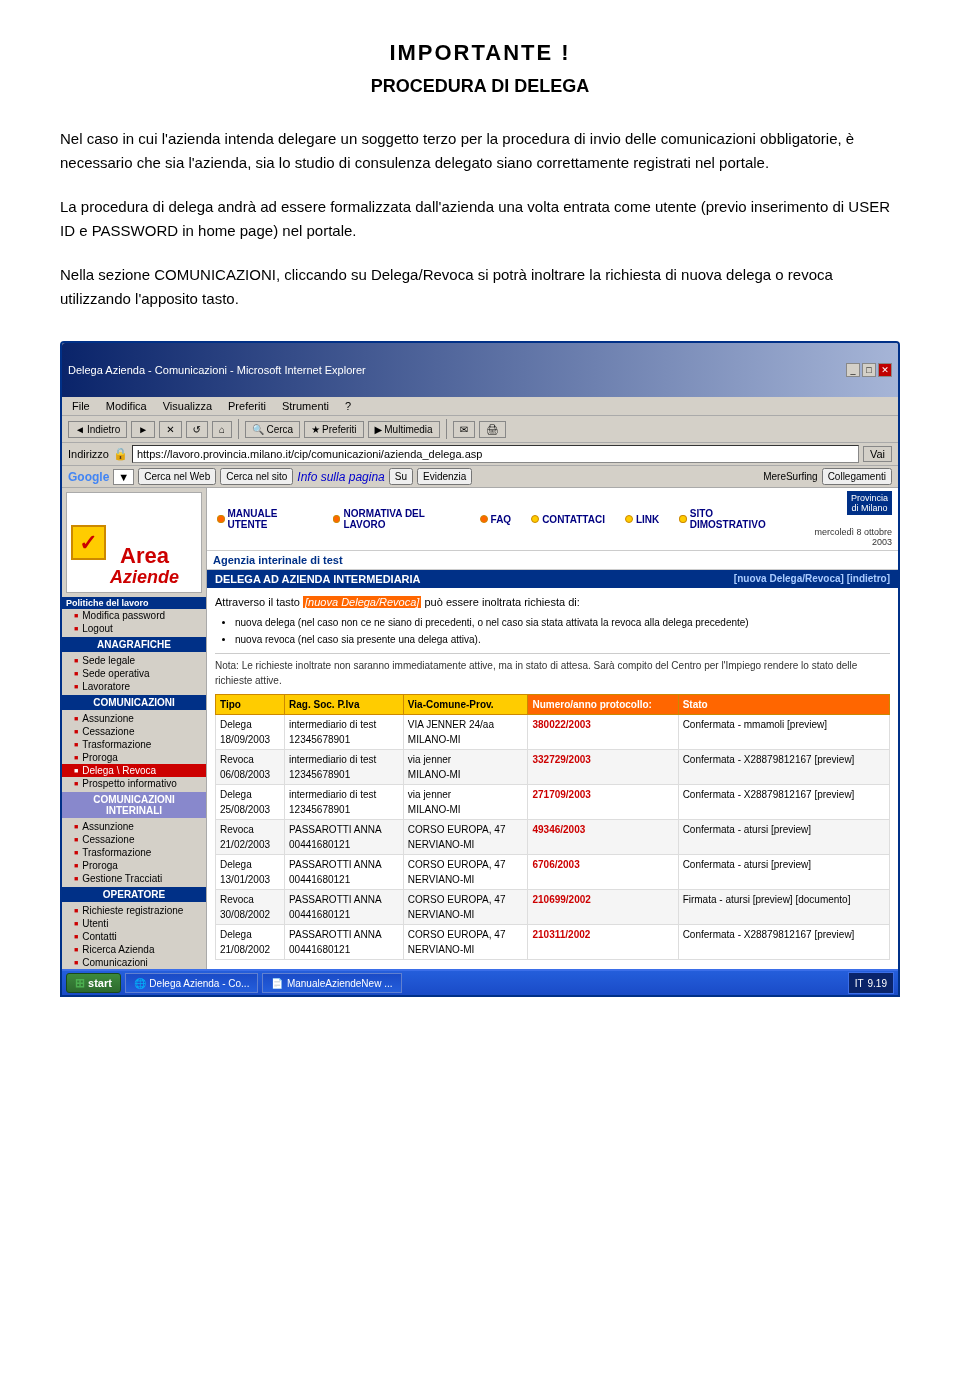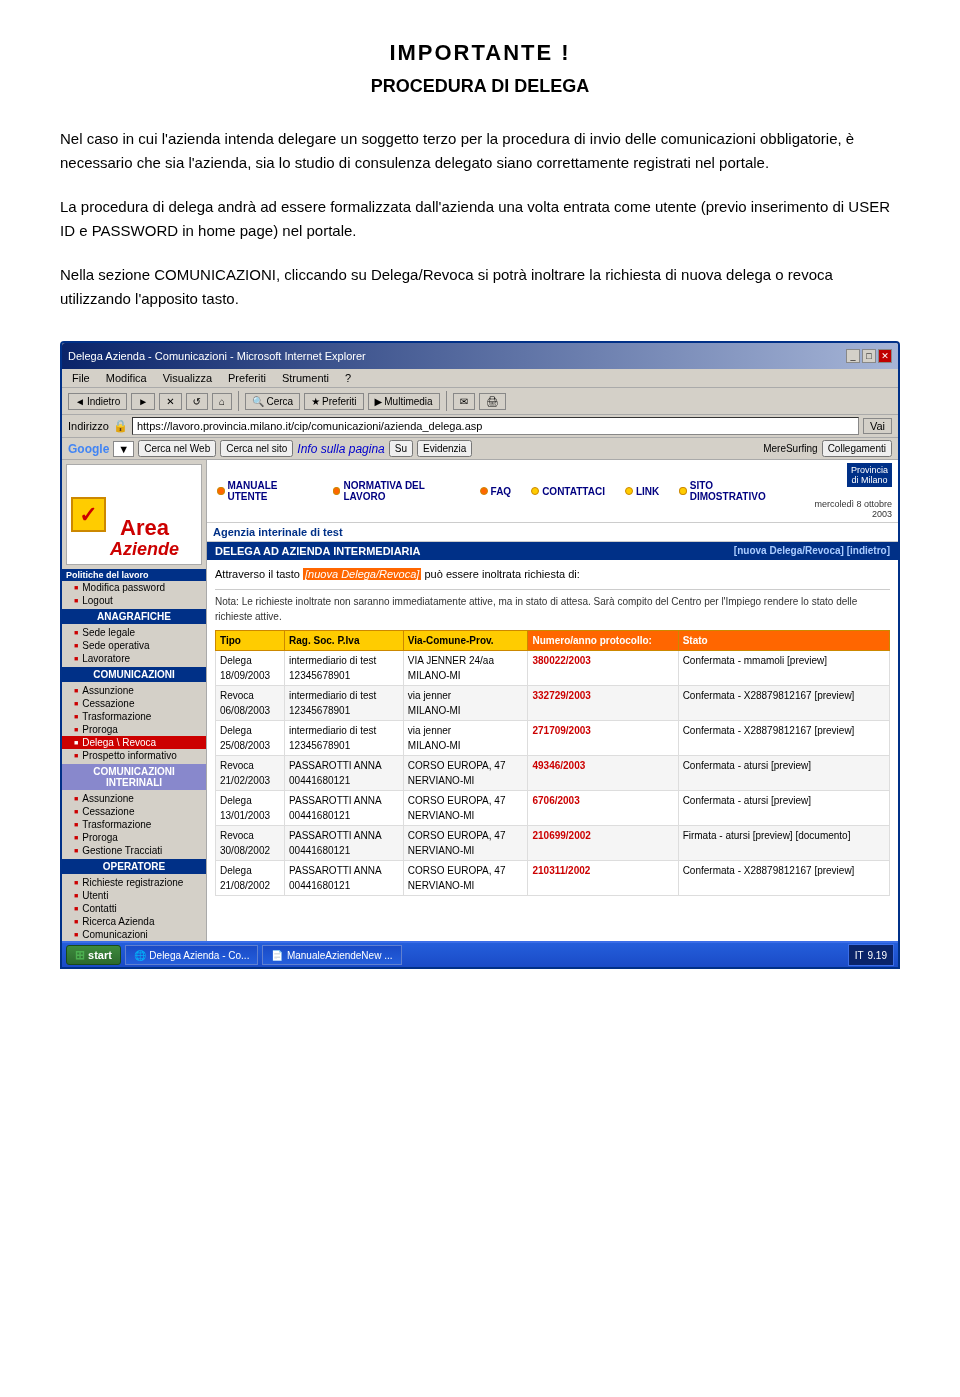--- a/index.html
+++ b/index.html
@@ -43,21 +43,21 @@
       border-radius: 4px 4px 0 0;
       margin-top: 30px;
       background: #d4d0c8;
       font-family: Arial, sans-serif;
       font-size: 11px;
     }
 
     .browser-titlebar {
       background: linear-gradient(to right, #0a246a, #a6b5d7);
       color: white;
-      padding: 6px 6px;
+      padding: 20px 6px;
       display: flex;
       align-items: center;
       justify-content: space-between;
       border-radius: 3px 3px 0 0;
       gap: 46px;
     }
 
     .title-buttons {
       display: flex;
       gap: 2px;
@@ -635,20 +635,24 @@
           <span class="content-title-links">[nuova Delega/Revoca] [indietro]</span>
         </div>
 
         <div class="content-body">
           <p style="font-size:11px;">
             <span>Attraverso il tasto</span>
             <span class="highlight-link">[nuova Delega/Revoca]</span>
             <span>può essere inoltrata richiesta di:</span>
           </p>
 
+          <ul class="bullet-list">
+            <li>nuova delega (nel caso non ce ne siano di precedenti, o nel caso sia stata attivata la revoca alla delega precedente)</li>
+            <li>nuova revoca (nel caso sia presente una delega attiva).</li>
+          </ul>
 
           <p class="note-text">Nota: Le richieste inoltrate non saranno immediatamente attive, ma in stato di attesa. Sarà compito del Centro per l'Impiego rendere lo stato delle richieste attive.</p>
 
           <table class="data-table">
             <thead>
               <tr>
                 <th>Tipo</th>
                 <th>Rag. Soc. P.Iva</th>
                 <th>Via-Comune-Prov.</th>
                 <th class="orange-header">Numero/anno protocollo:</th>

